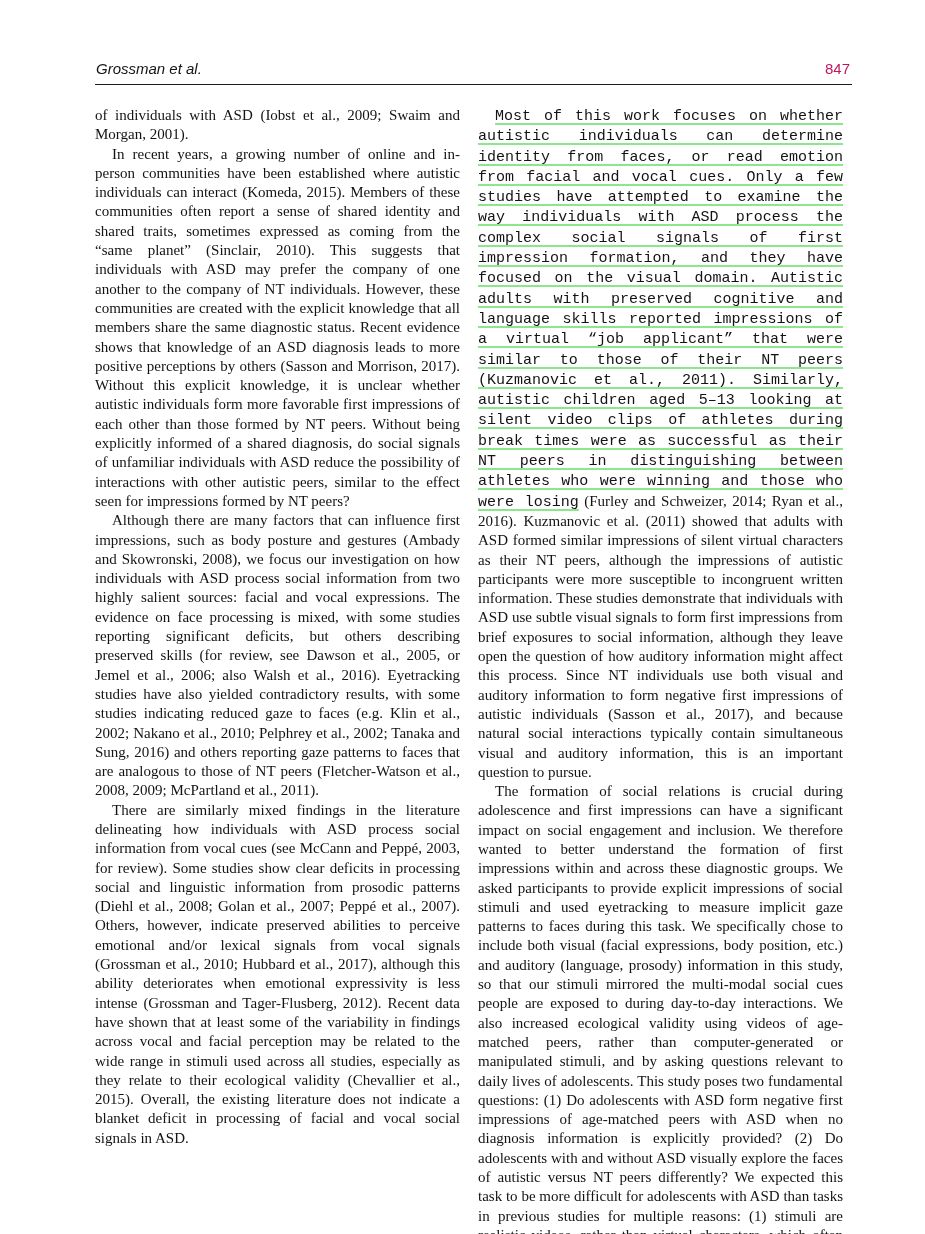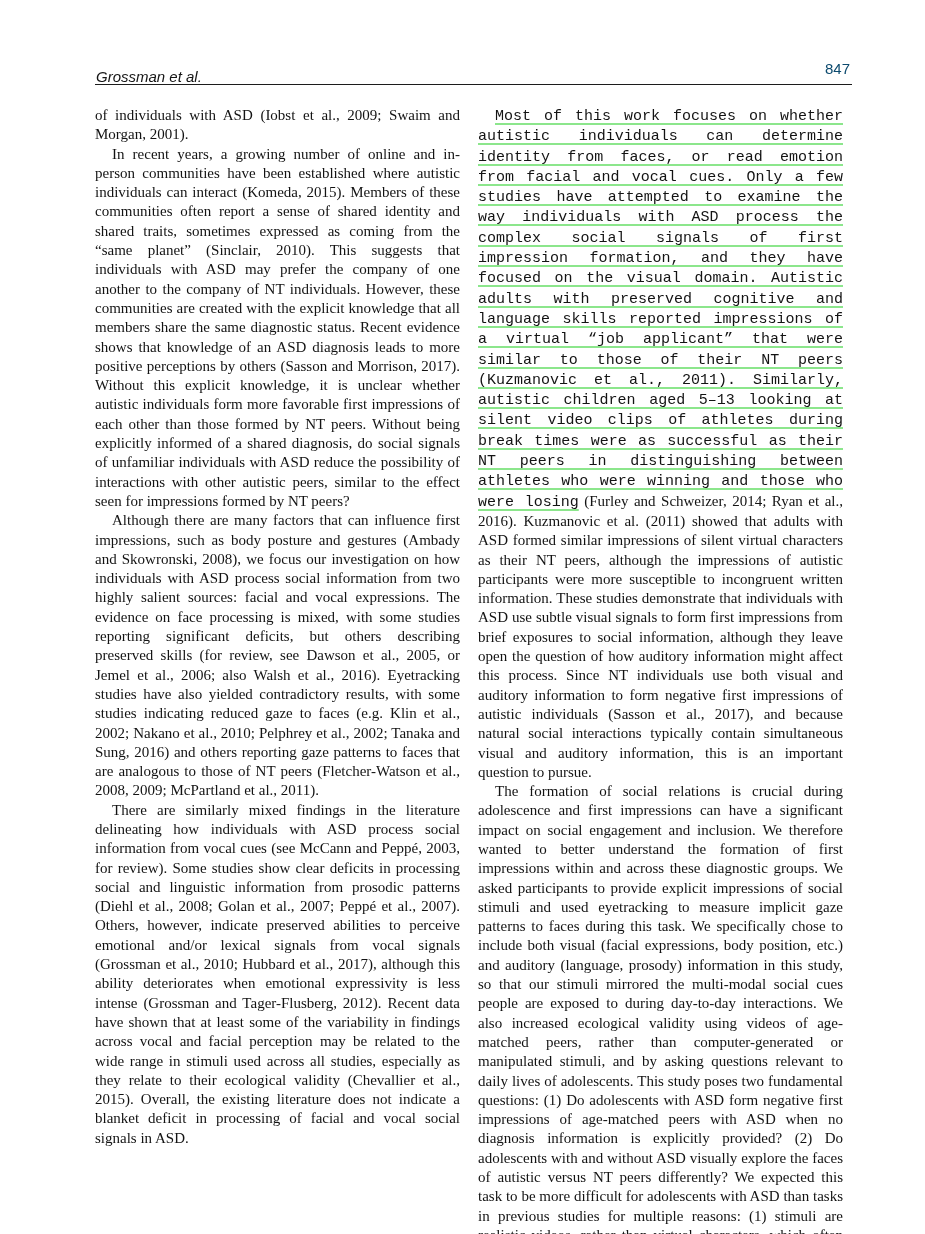--- a/index.html
+++ b/index.html
@@ -11,29 +11,28 @@
     overflow: hidden;
   }
   .running-head {
     position: absolute;
     top: 60px;
     left: 96px;
     font-family: "Liberation Sans", sans-serif;
     font-style: italic;
     font-size: 15px;
     color: #151515;
-    margin-top: 8px;
   }
   .page-number {
     position: absolute;
     top: 60px;
     right: 75px;
     font-family: "Liberation Sans", sans-serif;
     font-size: 15px;
-    color: #0c4a6e;
+    color: #be185d;
   }
   .head-rule {
     position: absolute;
     top: 84px;
     left: 95px;
     width: 757px;
     border-top: 1.6px solid #1c1c1c;
   }
   .columns {
     position: absolute;

